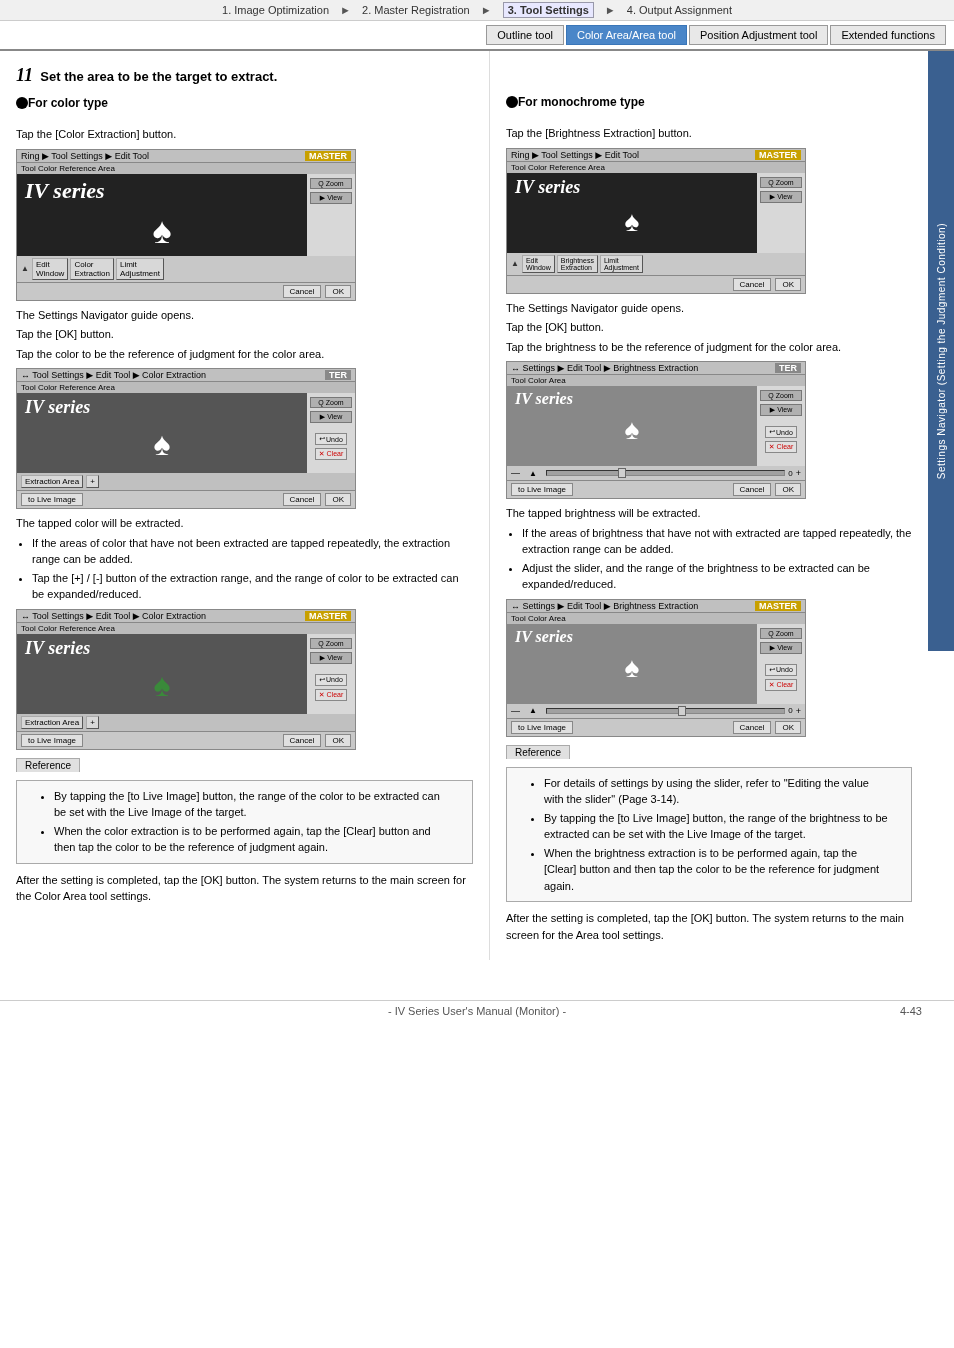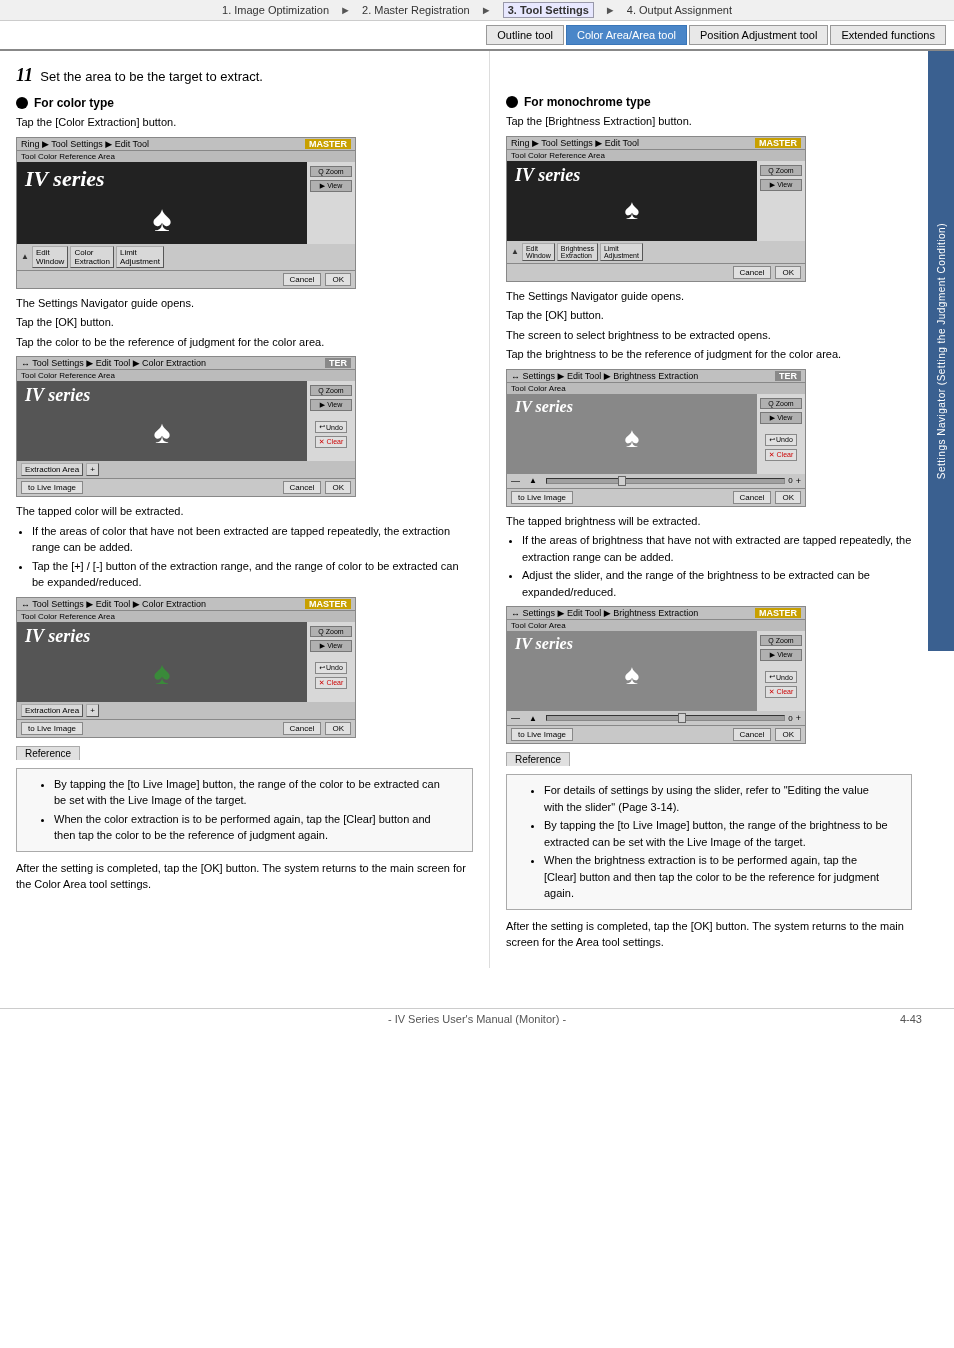--- a/index.html
+++ b/index.html
@@ -70,24 +70,23 @@
       font-family: Georgia, serif;
       font-style: italic;
       font-size: 18px;
       font-weight: bold;
       margin-right: 4px;
     }
 
     .subsection-title {
       font-size: 12px;
       font-weight: bold;
-      margin: 8px 0 4px 0;
-      display: flex;
-      align-items: center;
-      gap: 6px;
+      margin: 8px 0 16px 0;
+      display: flex;
+      align-items: center;
     }
     .bullet-circle {
       width: 12px;
       height: 12px;
       background: #000;
       border-radius: 50%;
       display: inline-block;
       flex-shrink: 0;
     }
 
@@ -348,21 +347,21 @@
       <span class="right-sidebar-text">Settings Navigator (Setting the Judgment Condition)</span>
     </div>
   </div>
 
   <div class="two-col" style="width: 928px;">
 
     <div class="left-col">
 
       <div style="margin-bottom:10px;">
         <span class="step-num">11</span>
-        <span style="font-weight:normal; font-size:13px;">Set the area to be the target to extract.</span>
+        <span style="font-weight:bold; font-size:13px;">Set the area to be the target to extract.</span>
       </div>
 
       <div class="subsection-title">
         <span class="bullet-circle"></span>
         <span>For color type</span>
       </div>
 
       <p class="body-text">Tap the [Color Extraction] button.</p>
 
       <div class="ui-screenshot">
@@ -514,21 +513,20 @@
         </div>
         <div class="ui-bottom-bar">
           <div style="flex:1;"></div>
           <div class="ui-bottom-btn">Cancel</div>
           <div class="ui-bottom-btn">OK</div>
         </div>
       </div>
 
       <p class="body-text">The Settings Navigator guide opens.</p>
       <p class="body-text">Tap the [OK] button.</p>
-      <p class="body-text">The screen to select brightness to be extracted opens.</p>
       <p class="body-text">Tap the brightness to be the reference of judgment for the color area.</p>
 
       <div class="ui-screenshot small-ui">
         <div class="ui-title-bar">
           <span>↔ Settings ▶ Edit Tool ▶ Brightness Extraction</span>
           <span class="master-badge" style="background:#888;">TER</span>
         </div>
         <div style="background:#bbb; font-size:8px; padding:1px 4px;">Tool Color Area</div>
         <div class="ui-body">
           <div class="ui-main-area" style="background:#888; position:relative;">

